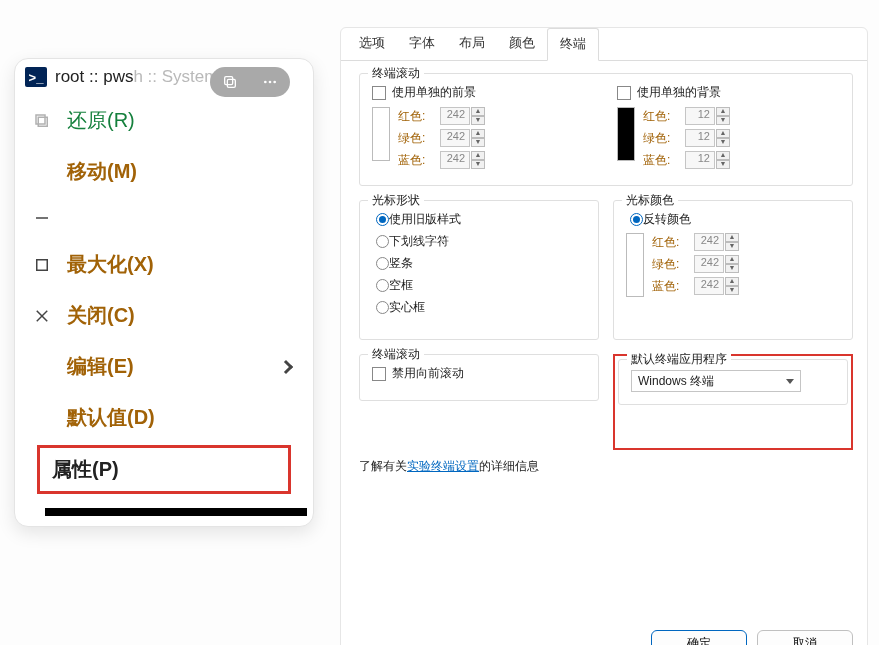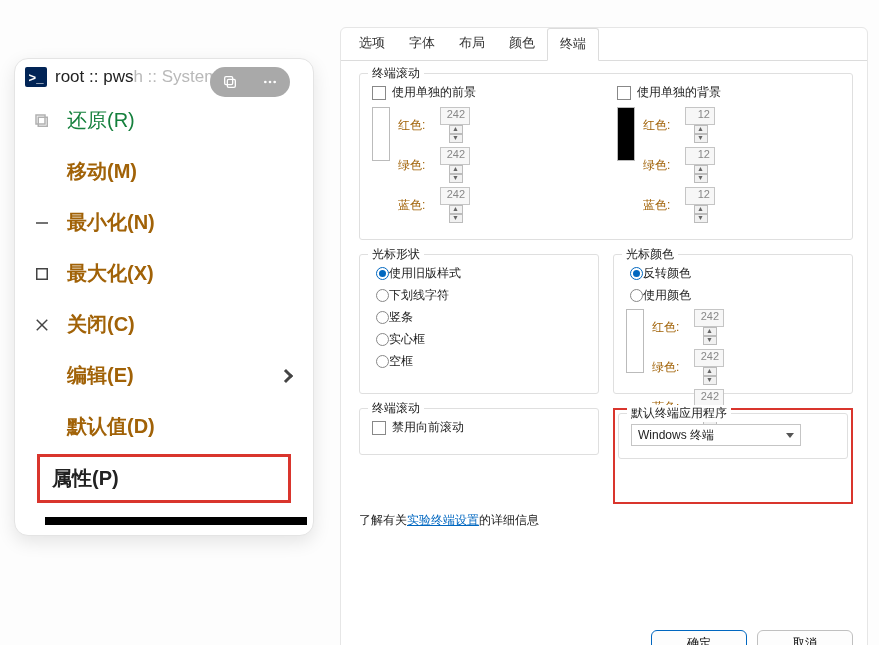--- a/index.html
+++ b/index.html
@@ -174,21 +174,21 @@
   }
   .swatch {
     width: 18px; height: 54px;
     border: 1px solid #bbb;
     background: #fff;
     margin-right: 2px;
   }
   .swatch.black { background: #000; }
   .rgb-label { width: 34px; color: #a16207; }
   .num-field {
-    display: flex; align-items: center; flex-direction: column;
+    display: flex; 
   }
   .num-input {
     width: 30px; height: 18px;
     border: 1px solid #c5c5c5;
     background: #f7f7f7;
     font-size: 11px;
     text-align: right;
     padding: 0 4px;
     color: #888;
   }
@@ -313,21 +313,20 @@
     <div class="menu-item">
       <span class="menu-icon"></span>
       <span class="label">移动(M)</span>
     </div>
     <div class="menu-item">
       <span class="menu-icon">
         <svg viewBox="0 0 24 24" stroke="#444" stroke-width="2">
             <line x1="4" y1="12" x2="20" y2="12"></line>
           </svg>
       </span>
-      <span class="label">最小化(N)</span>
     </div>
     <div class="menu-item">
       <span class="menu-icon">
         <svg viewBox="0 0 24 24" fill="none" stroke="#444" stroke-width="2">
             <rect x="5" y="5" width="14" height="14"></rect>
           </svg>
       </span>
       <span class="label">最大化(X)</span>
     </div>
     <div class="menu-item">
@@ -465,38 +464,34 @@
           <div class="radio-row">
               <div class="radio"></div>
               <span>下划线字符</span>
             </div>
           <div class="radio-row">
               <div class="radio"></div>
               <span>竖条</span>
             </div>
           <div class="radio-row">
               <div class="radio"></div>
-              <span>实心框</span>
+              <span>空框</span>
             </div>
           <div class="radio-row">
               <div class="radio"></div>
-              <span>空框</span>
+              <span>实心框</span>
             </div>
         </div>
       </div>
       <div class="colbox">
         <div class="group" style="height:140px">
           <span class="legend">光标颜色</span>
           <div class="radio-row">
               <div class="radio checked"></div>
               <span>反转颜色</span>
-            </div>
-          <div class="radio-row">
-              <div class="radio"></div>
-              <span>使用颜色</span>
             </div>
           <div style="display:flex">
             <div class="swatch" style="height:64px"></div>
             <div>
               <div class="rgb-row" style="padding-left:6px">
                   <span class="rgb-label">红色:</span>
                   <div class="num-field">
                     <div class="num-input">242</div>
                     <div class="spinner">
                       <div>▲</div>

